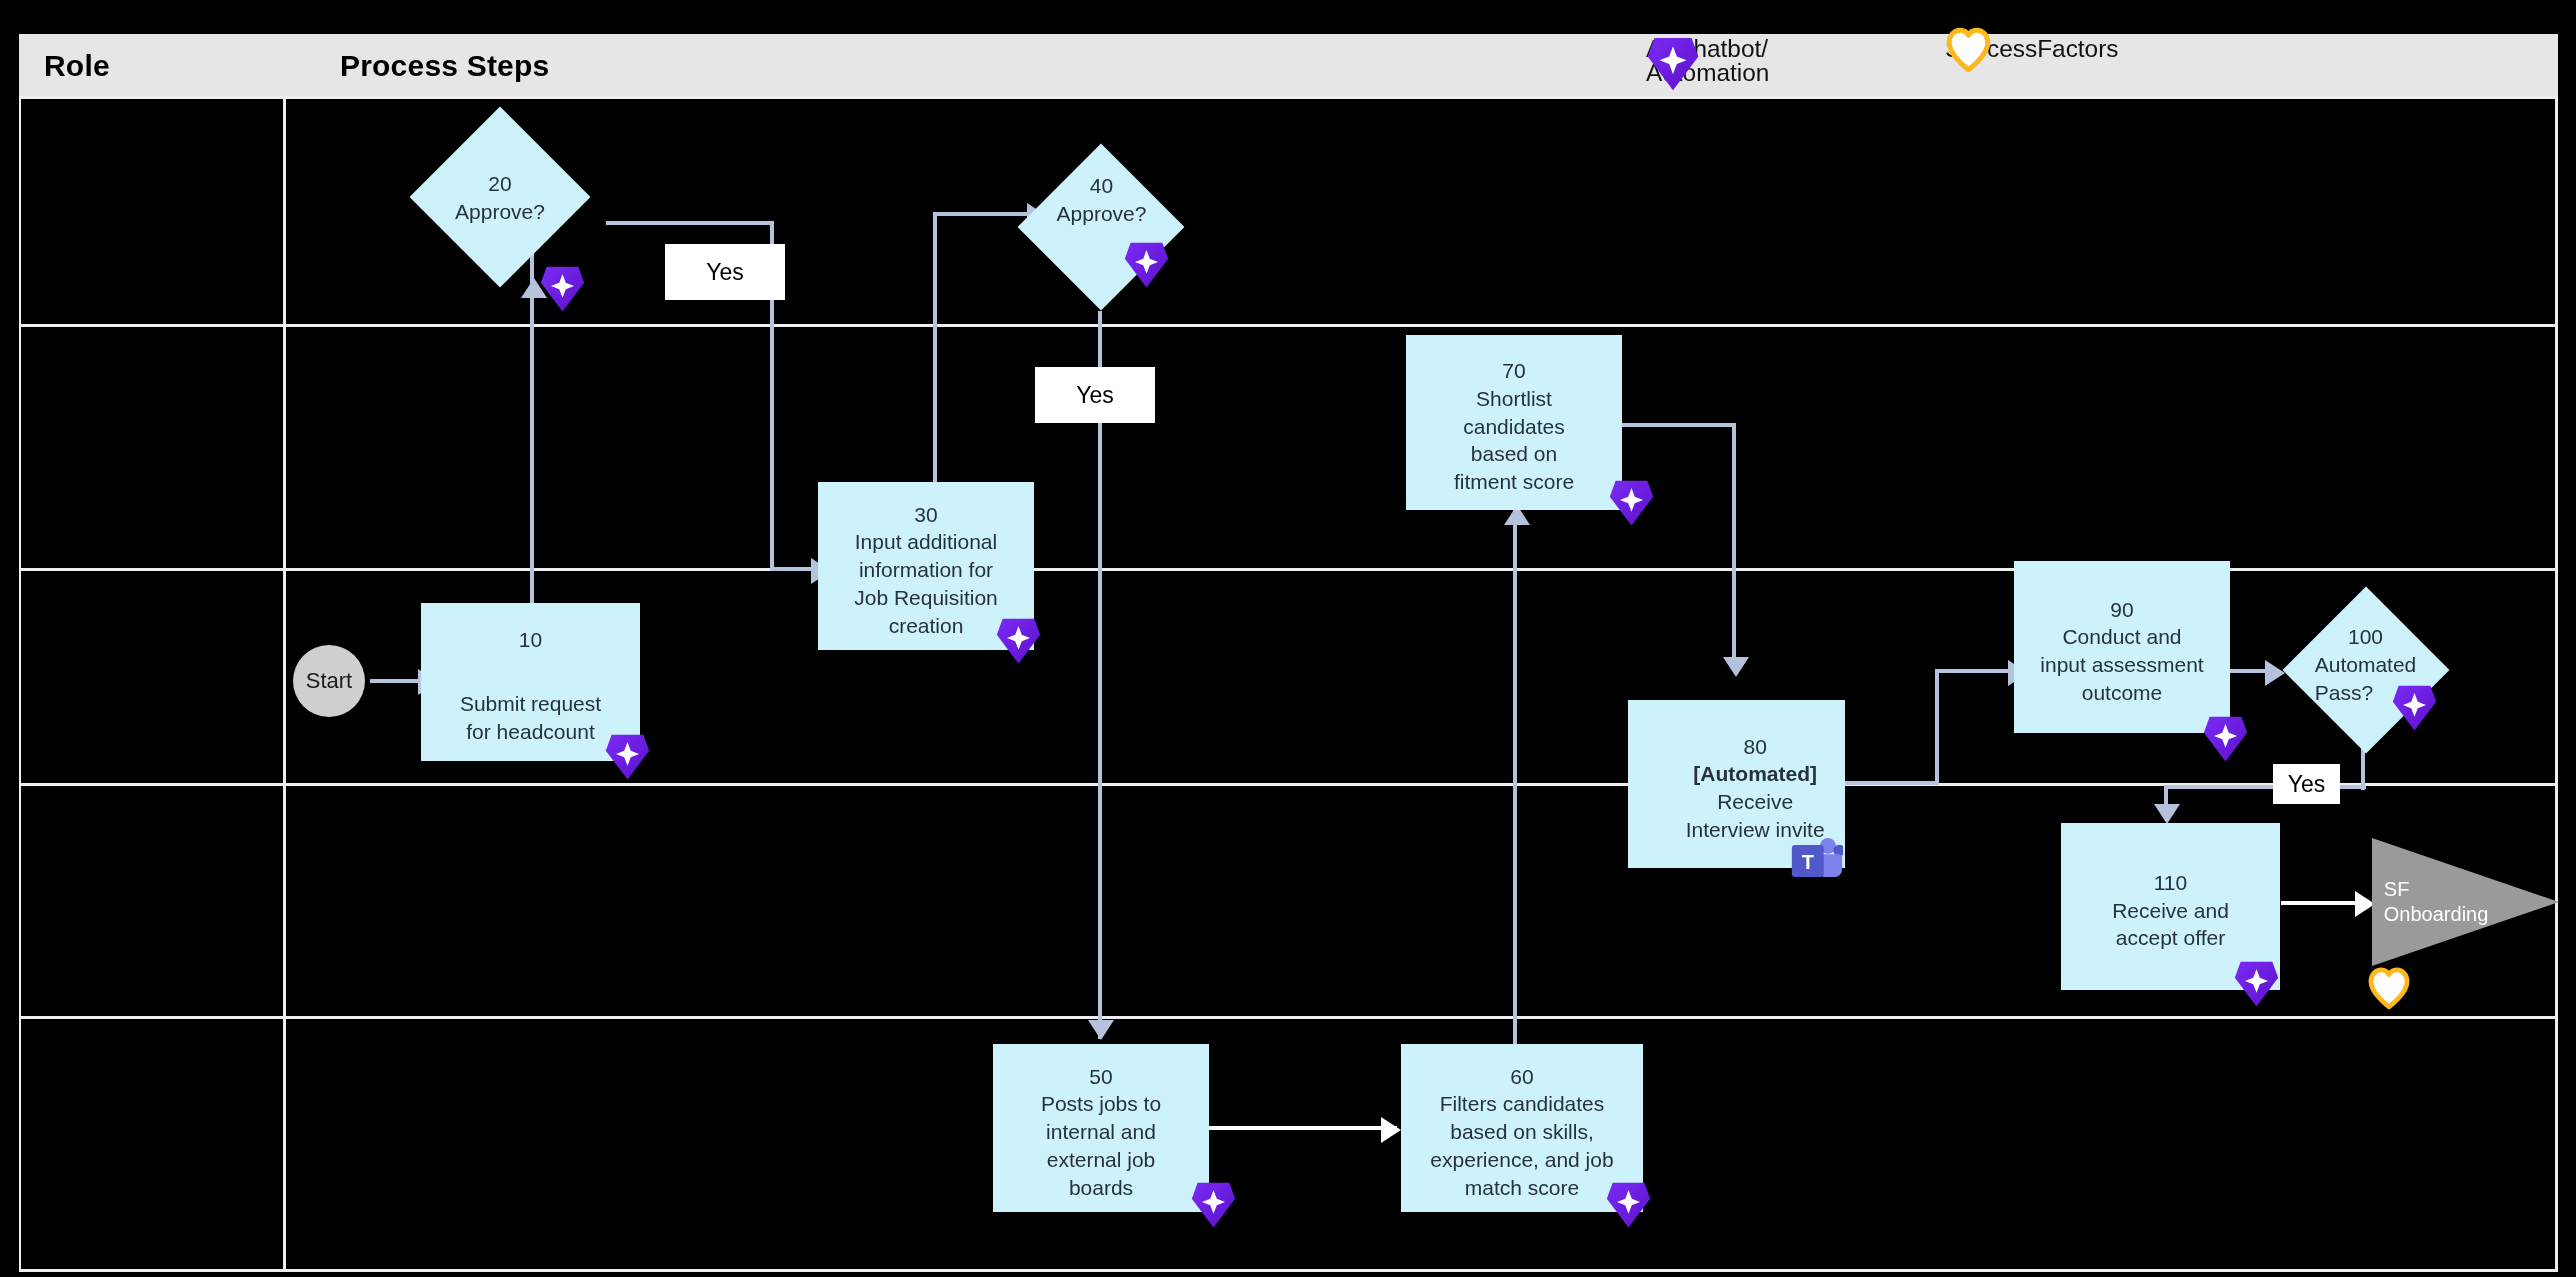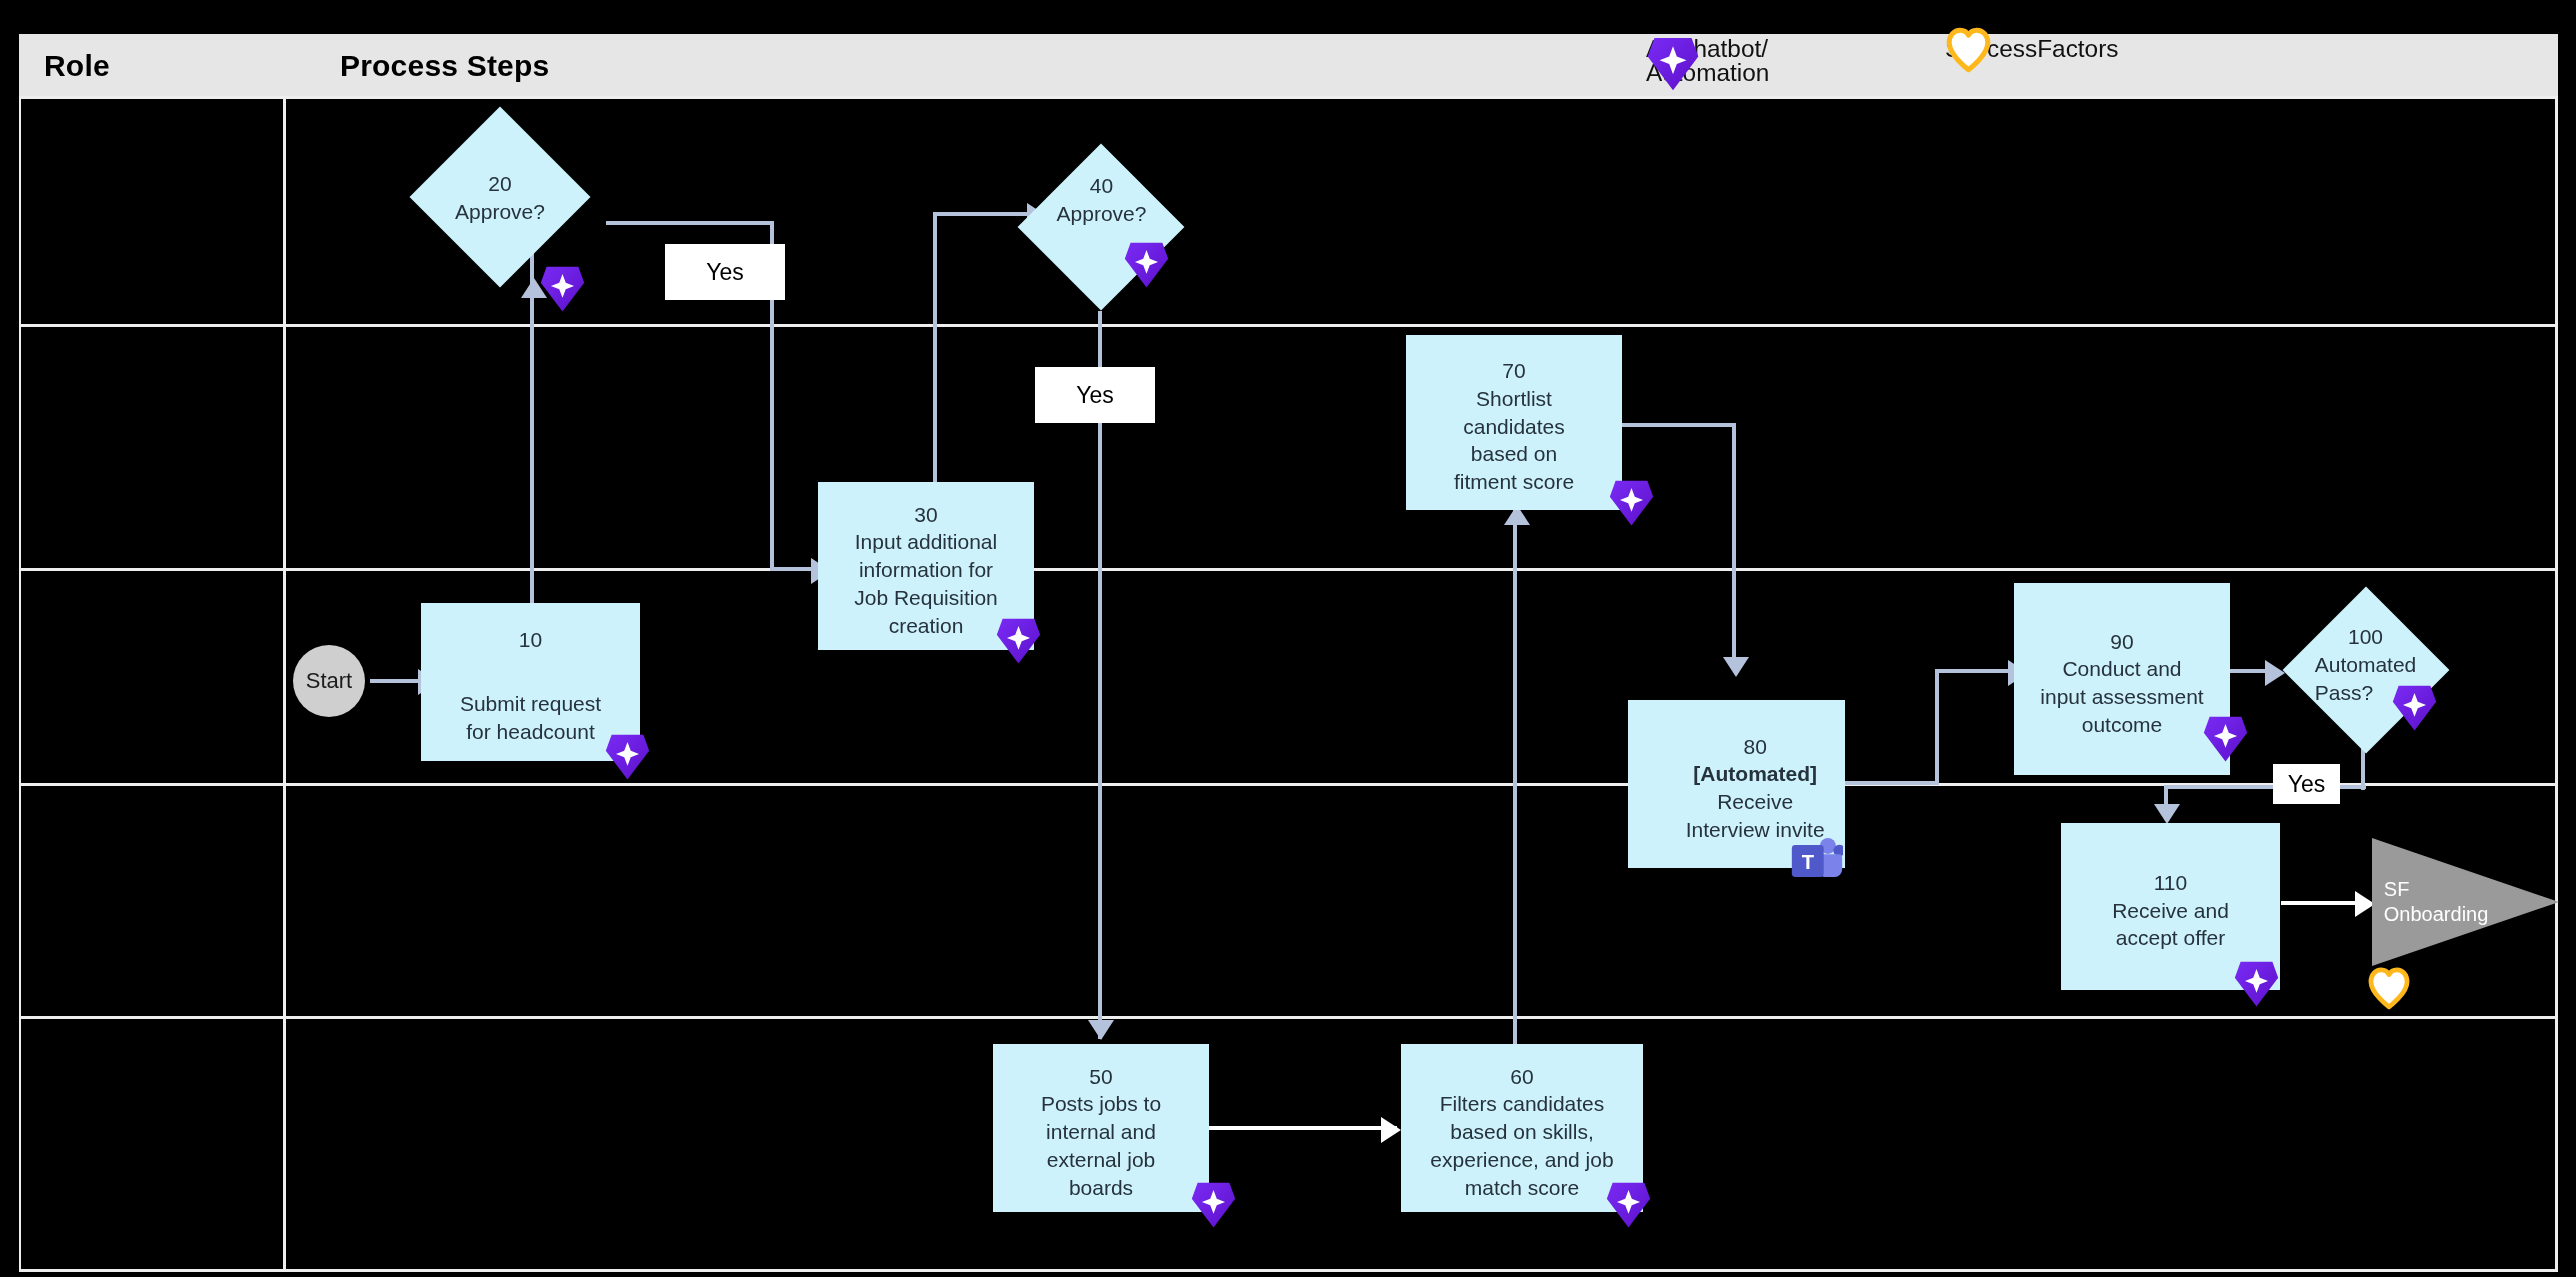--- a/index.html
+++ b/index.html
@@ -396,21 +396,21 @@
   <span class="badge" style="left:1791px; top:835px;">
     <svg width="52" height="47" viewBox="0 0 62 56">
       <circle cx="44" cy="13" r="9.5" fill="#7b83eb"></circle>
       <circle cx="57.5" cy="18.5" r="7" fill="#5059c9"></circle>
       <path d="M36 23 h21 a4 4 0 0 1 4 4 v14 a9 9 0 0 1 -9 9 h-12 a4 4 0 0 1 -4 -4 Z" fill="#7b83eb"></path>
       <rect x="1" y="12" width="38" height="38" rx="4" fill="#5059c9"></rect>
       <text x="20" y="40" font-family="Liberation Sans, sans-serif" font-size="24" font-weight="bold" fill="#ffffff" text-anchor="middle">T</text>
     </svg>
   </span>
 
-  <div class="node" style="left:2014px; top:583px; width:216px; height:192px;">
+  <div class="node" style="left:2014px; top:561px; width:216px; height:172px;">
     <span class="num">90</span>
     <span>Conduct and
 input assessment
 outcome</span>
   </div>
   <span class="badge" style="left:2202px; top:711px;">
     <svg width="47" height="52" viewBox="0 0 64 72">
       <defs>
           <linearGradient id="g90" x1="0" y1="0" x2="1" y2="1">
             <stop offset="0%" stop-color="#7a2bf5"></stop>

